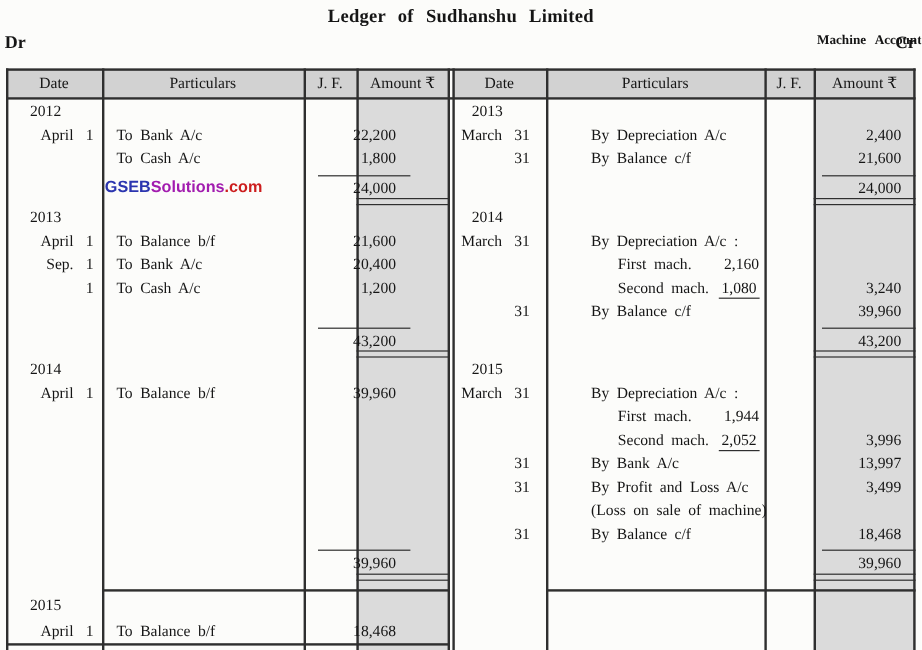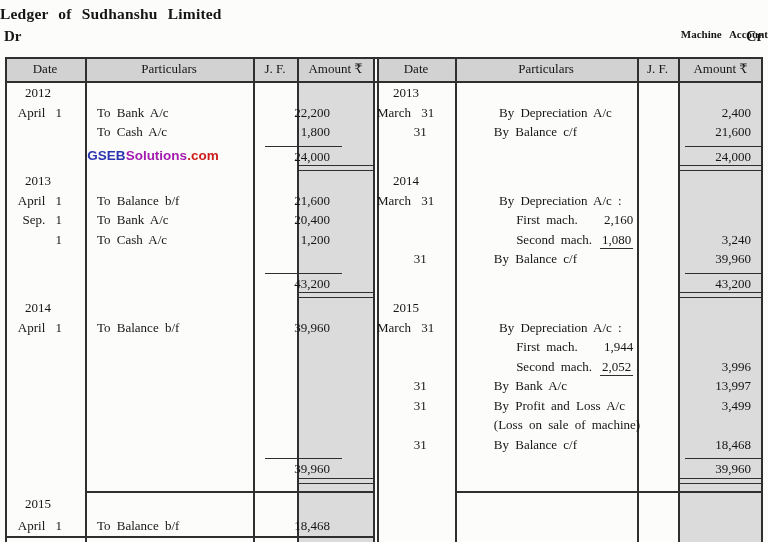--- a/index.html
+++ b/index.html
@@ -1,20 +1,20 @@
 <!DOCTYPE html>
 <html><head>
 <meta charset="utf-8">
 <style>
   html,body{margin:0;padding:0;background:#ffffff;}
   .page{position:relative;width:768px;height:542px;background:#fcfcfa;overflow:hidden;
         font-family:"Liberation Serif","DejaVu Serif",serif;color:#151515;}
 
   
-  .title{position:absolute;top:5px;left:0;width:768px;
+  .title{position:absolute;top:5px;left:0;width:768px;text-align:center;
          font-weight:bold;font-size:15.5px;word-spacing:6px;letter-spacing:.2px;}
   .subhead{position:absolute;top:28px;left:0;width:768px;height:19px;}
   .dr{position:absolute;left:4px;top:0;font-weight:bold;font-size:15px;}
   .acct{position:absolute;left:0;top:0;width:100%;text-align:right;font-weight:bold;
         font-size:11px;word-spacing:5px;}
   .cr{position:absolute;right:5px;top:0;font-weight:bold;font-size:14.5px;}
 
   
   .tbl-top{position:absolute;left:5px;top:57px;width:758px;height:2px;background:#2f2f2f;z-index:6;}
   .hdr-bottom{position:absolute;left:5px;top:81px;width:758px;height:1.7px;background:#2f2f2f;z-index:6;}
@@ -38,21 +38,21 @@
   .hdr{position:absolute;top:0;left:0;right:0;height:24px;display:flex;z-index:3;
        font-size:13px;line-height:24px;text-align:center;}
   .hc{box-sizing:border-box;}
   .half-left  .hc1{width:80px;} .half-left  .hc2{width:168px;} .half-left  .hc3{width:44px;} .half-left  .hc4{width:77px;}
   .half-right .hc1{width:78px;} .half-right .hc2{width:182px;} .half-right .hc3{width:41px;} .half-right .hc4{width:85px;}
 
   
   .body{position:absolute;top:26px;left:0;right:0;z-index:3;}
   .r{display:flex;height:19.5px;line-height:19.5px;font-size:13px;}
   .tall{height:21.5px;line-height:21.5px;}
-  .cd{width:80px;text-align:right;padding-right:23px;word-spacing:7px;box-sizing:border-box;white-space:nowrap;}
+  .cd{width:80px;text-align:right;padding-right:7px;word-spacing:7px;box-sizing:border-box;white-space:nowrap;}
   .cp{width:136px;padding-left:12px;box-sizing:border-box;word-spacing:3px;white-space:nowrap;}
   .cj{width:44px;box-sizing:border-box;}
   .ca{width:77px;text-align:right;padding-right:12px;box-sizing:border-box;white-space:nowrap;}
   .half-right .cd{width:78px;} .half-right .cp{width:182px;margin-left:32px;}
   .half-right .cj{width:41px;} .half-right .ca{width:85px;}
   .yr .cd{text-align:center;padding-right:14px;word-spacing:normal;}
 
   .total .ca{border-top:1.4px solid #2f2f2f;}
 
   .cp.sub{display:flex;padding-left:35px;padding-right:16px;}

